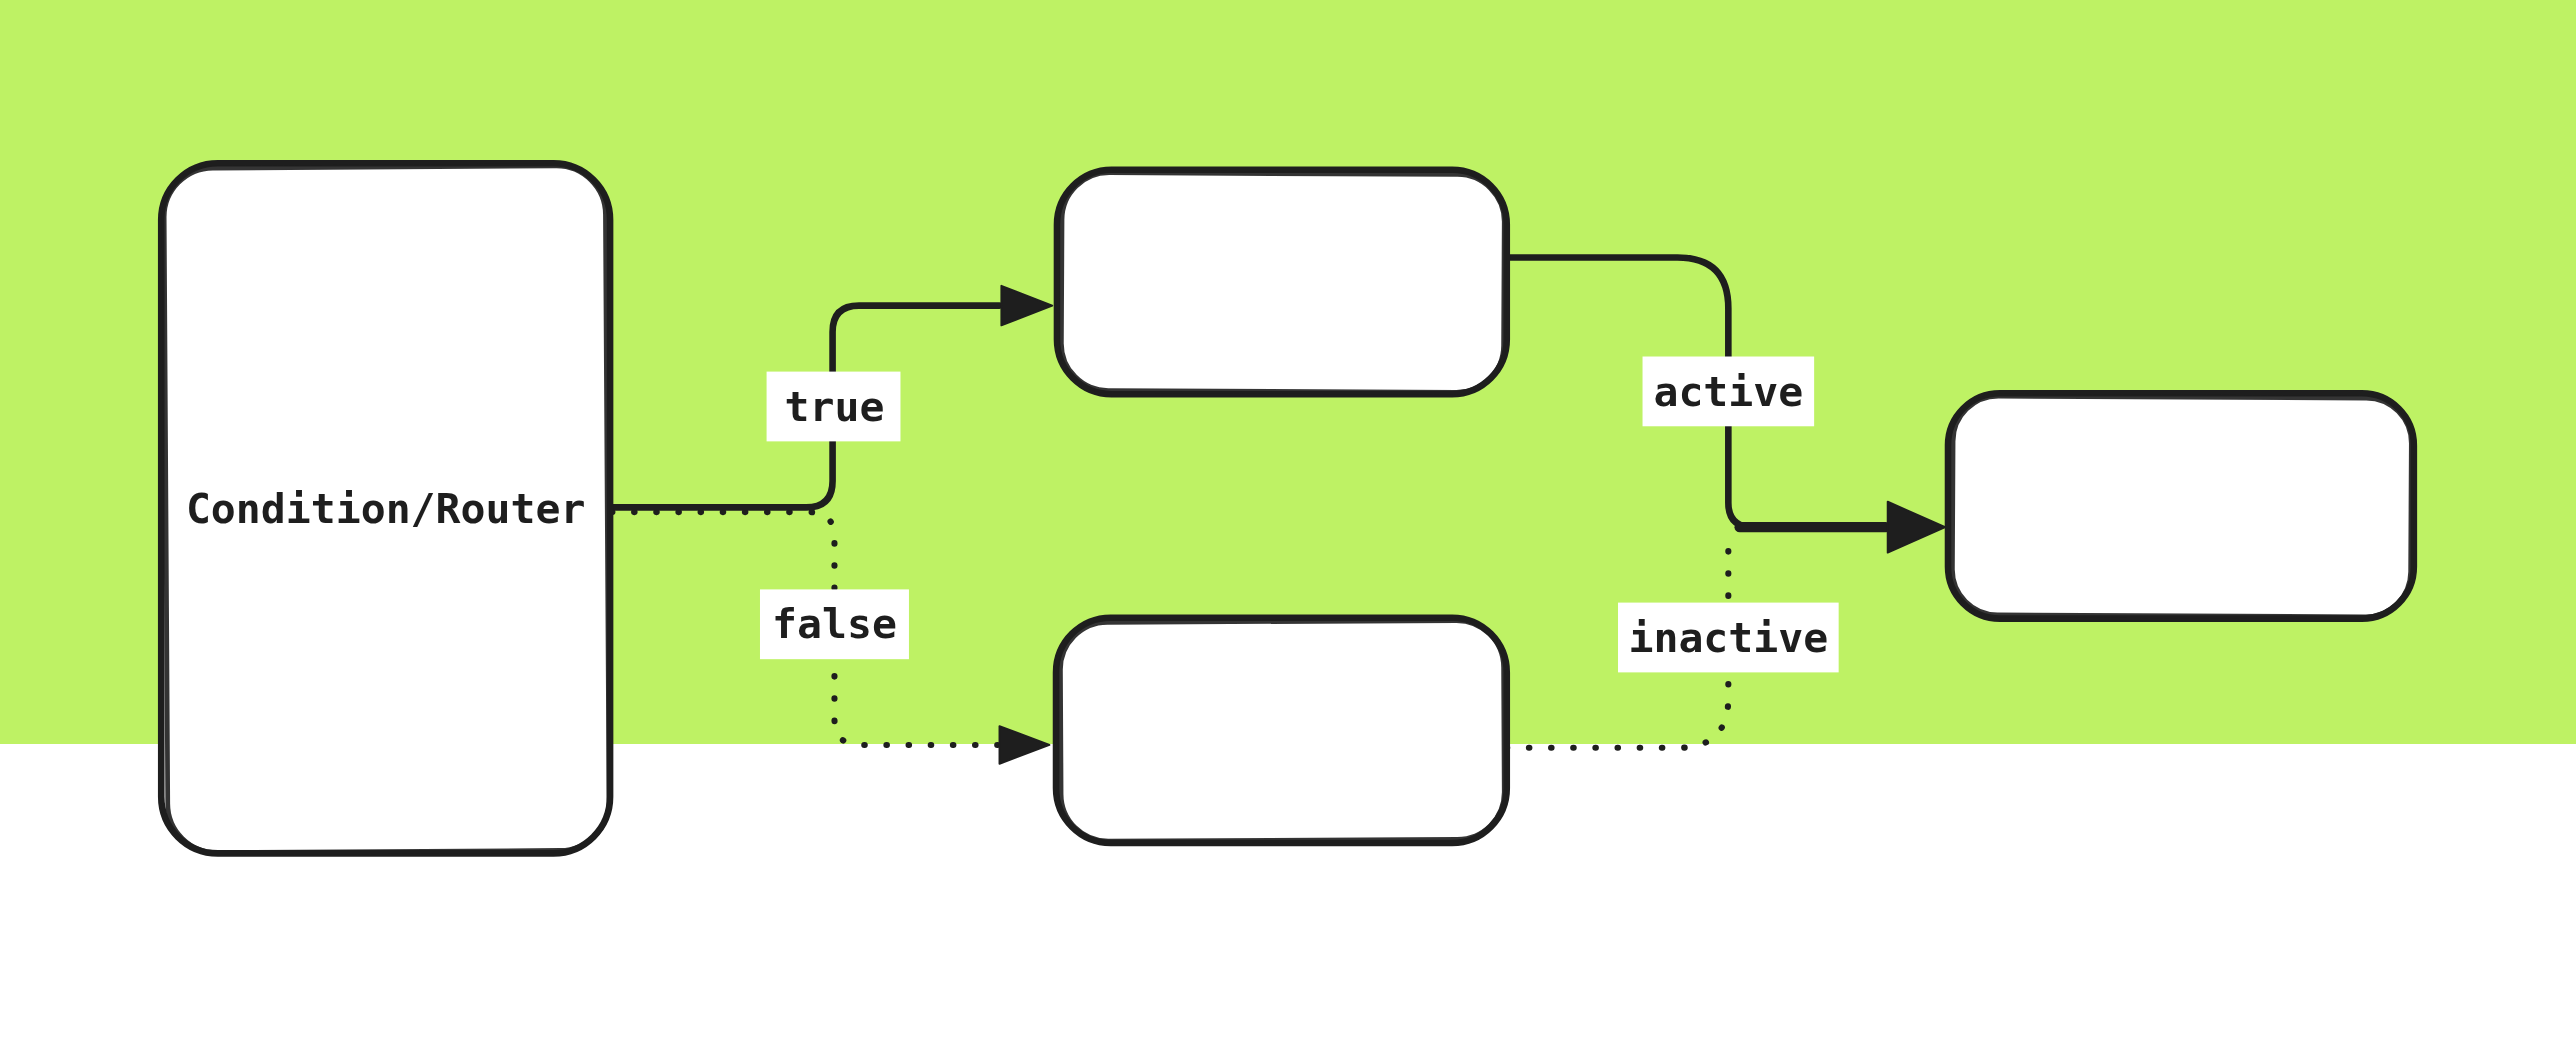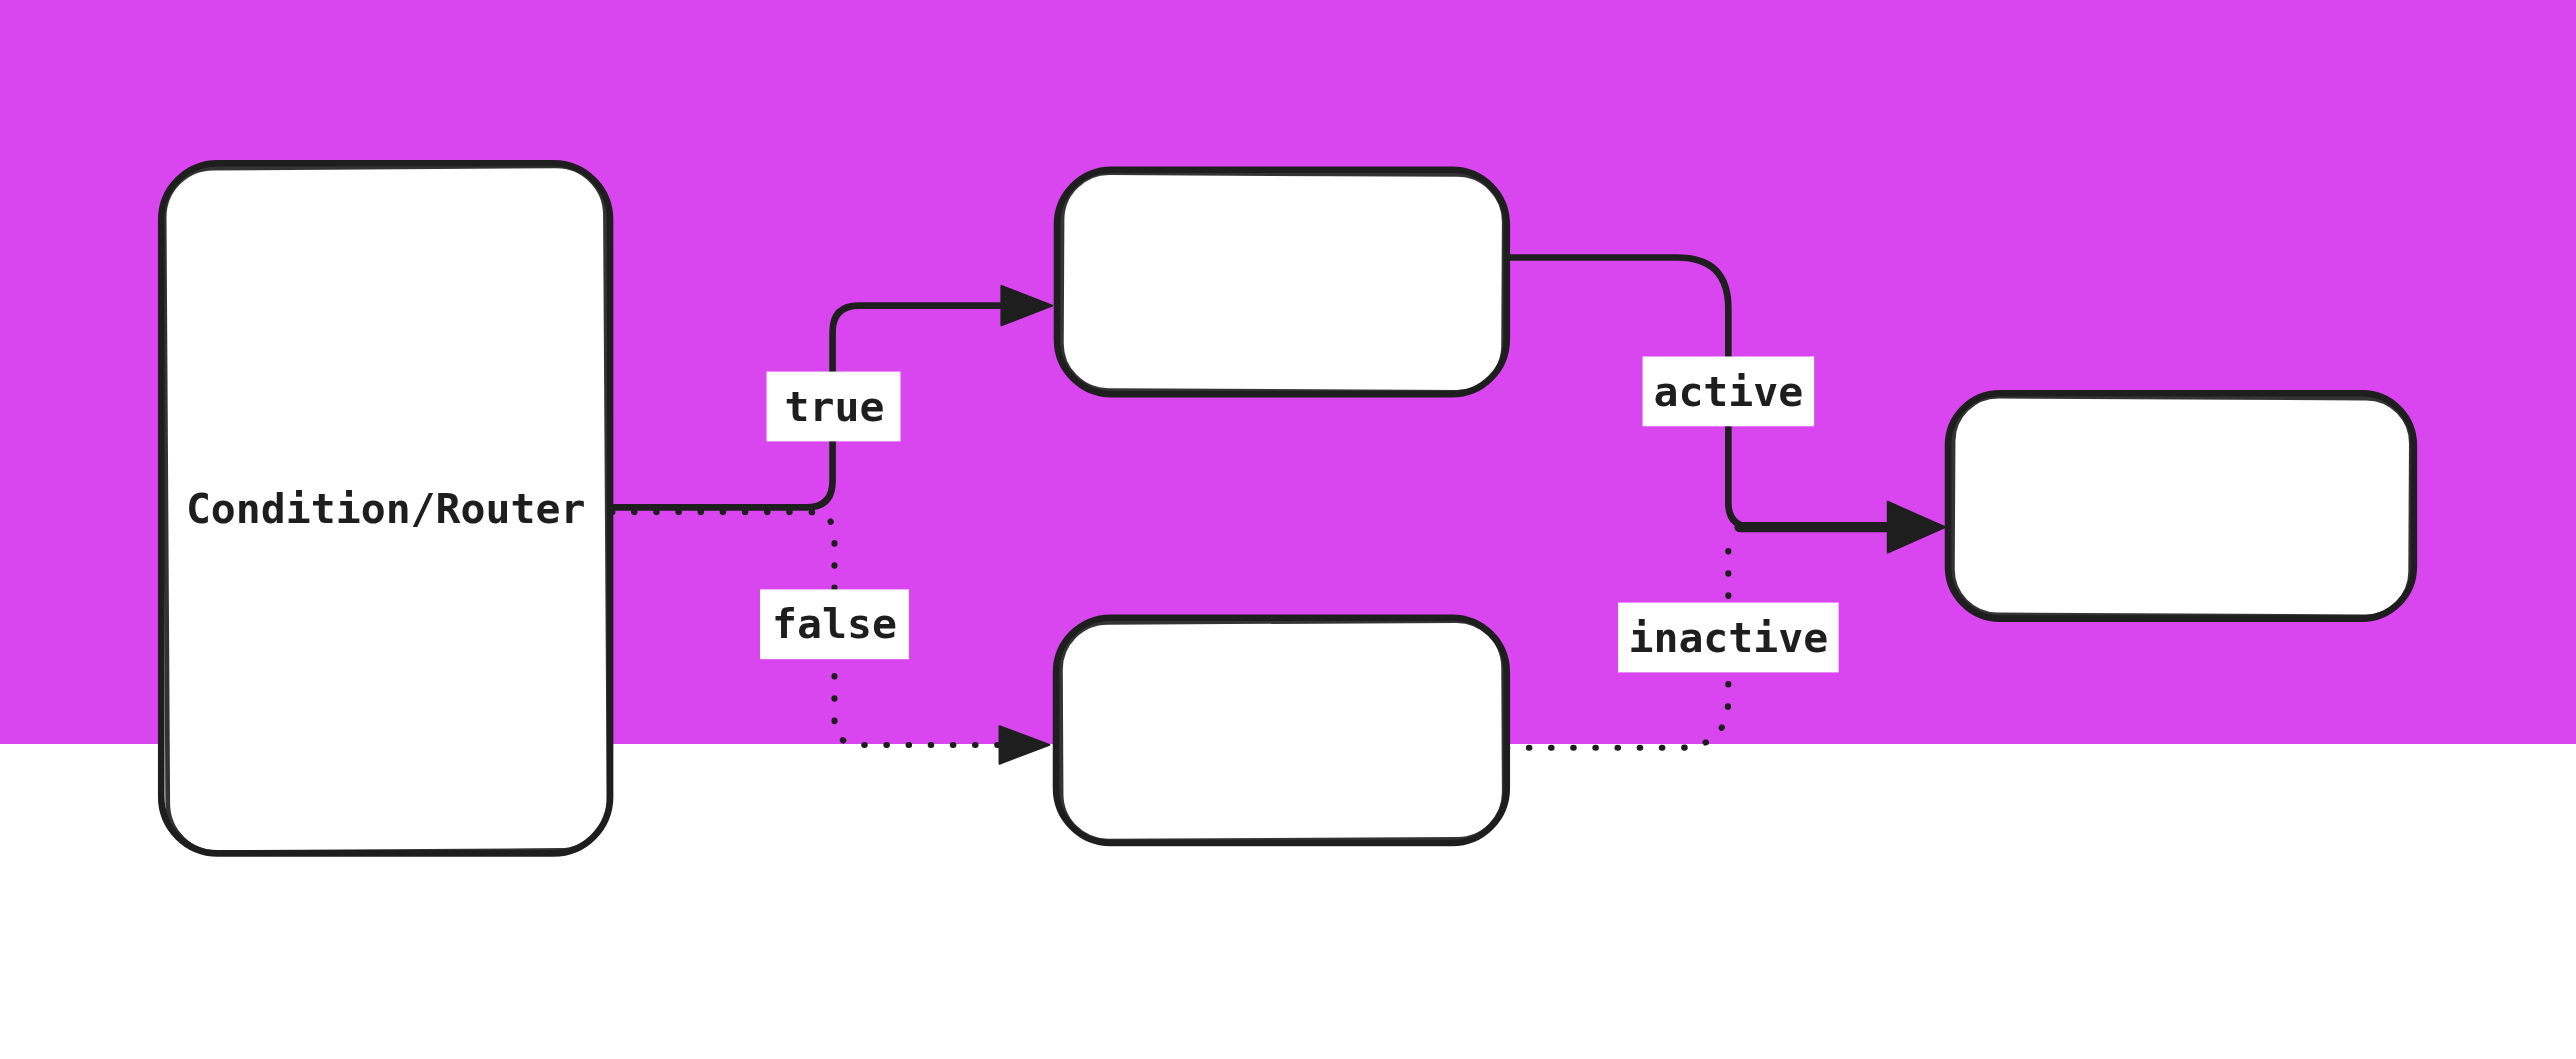--- a/index.html
+++ b/index.html
@@ -7,21 +7,21 @@
     padding: 0;
     width: 2576px;
     height: 1060px;
     overflow: hidden;
   }
   body { background: #ffffff; }
   .canvas-wrap {
     position: relative;
     width: 2576px;
     height: 744px;
-    background: #d946ef;
+    background: #bef264;
   }
   svg { display: block; }
   .edge-line {
     fill: none;
     stroke: #1e1e1e;
     stroke-width: 7;
     stroke-linecap: round;
     stroke-linejoin: round;
   }
   .edge-line.dotted {

